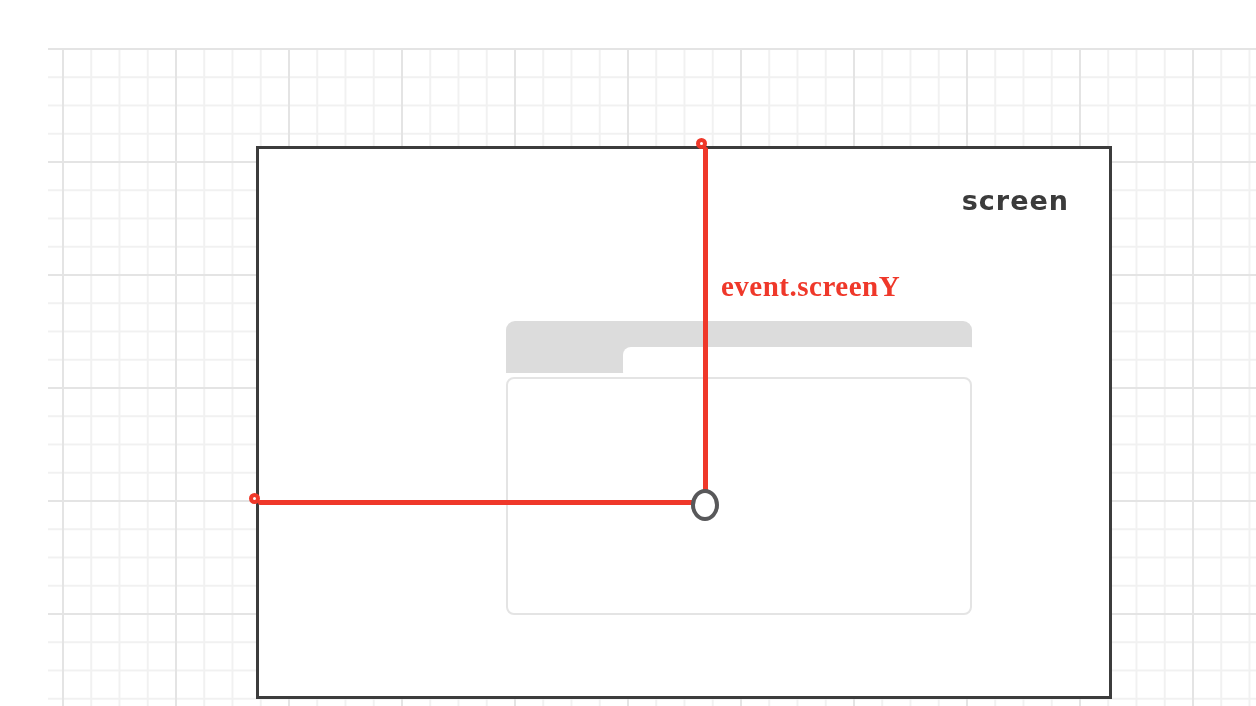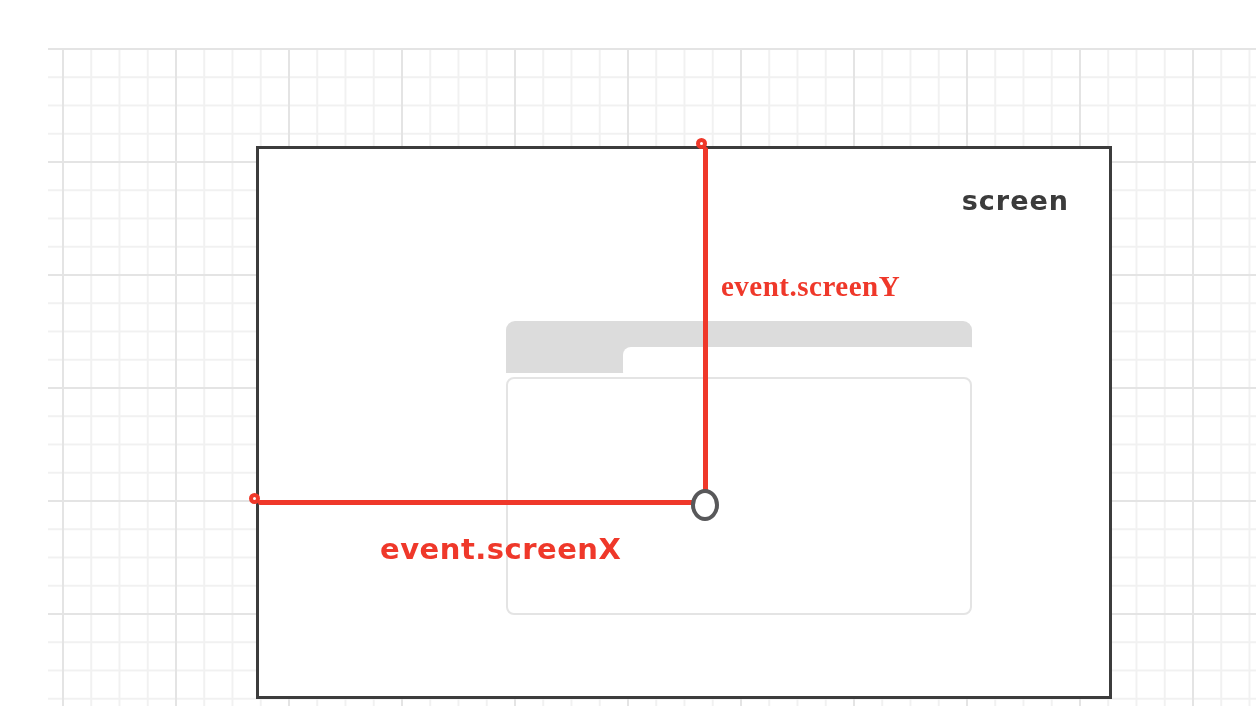--- a/index.html
+++ b/index.html
@@ -103,15 +103,14 @@
   <div class="browser-body"></div>
 
   <div class="line-vertical"></div>
   <div class="line-horizontal"></div>
 
   <div class="endpoint top"></div>
   <div class="endpoint left"></div>
   <div class="event-point"></div>
 
   <div class="coord-label y">event.screenY</div>
-  <div class="coord-label x">event.screenX</div>
 
 </div>
 
 </body></html>

